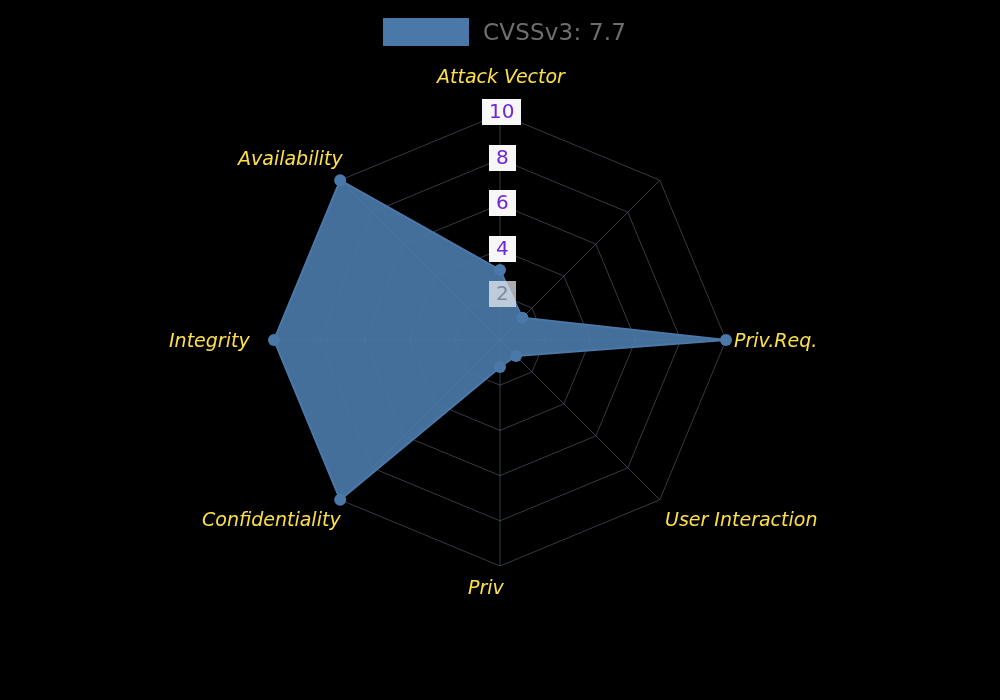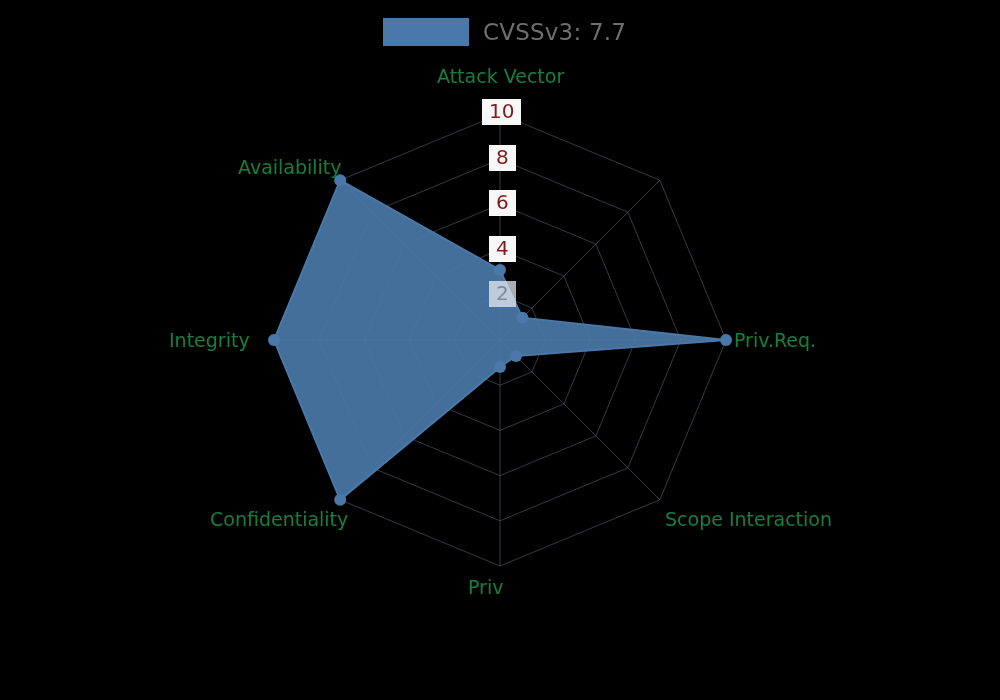--- a/index.html
+++ b/index.html
@@ -23,27 +23,28 @@
   }
   .legend-label{
     font-size:23px;
     color:#6e6e6e;
     letter-spacing:0.2px;
     white-space:nowrap;
   }
   .axis-label{
     position:absolute;
     font-size:19px;
-    color:#15803d;
+    color:#fde047;
     white-space:nowrap;
+    font-style:italic;
   }
   .tick-label{
     position:absolute;
     font-size:20px;
-    color:#7f1d1d;
+    color:#6d28d9;
     background:#f7f7f7;
     padding:1px 7px 2px 7px;
     line-height:1.15;
     white-space:nowrap;
   }
   .tick-label.dim{
     background:rgba(235,238,243,0.72);
     color:#7b8ca0;
   }
   svg.polar{position:absolute;left:0;top:0;}
@@ -84,25 +85,25 @@
         <circle cx="515.98" cy="355.98" r="6" fill="#4a78a8"></circle>
         <circle cx="500.00" cy="367.12" r="6" fill="#4a78a8"></circle>
         <circle cx="340.19" cy="499.81" r="6" fill="#4a78a8"></circle>
         <circle cx="274.00" cy="340.00" r="6" fill="#4a78a8"></circle>
         <circle cx="340.19" cy="180.19" r="6" fill="#4a78a8"></circle>
       </g>
   </svg>
 
   <div class="axis-label" style="left:437px;top:65px;">Attack Vector</div>
   <div class="axis-label" style="left:734px;top:329px;">Priv.Req.</div>
-  <div class="axis-label" style="left:665px;top:508px;">Scope Interaction</div>
+  <div class="axis-label" style="left:665px;top:508px;">User Interaction</div>
   <div class="axis-label" style="left:468px;top:576px;">Priv</div>
-  <div class="axis-label" style="left:202px;top:508px;margin-left:8px;">Confidentiality</div>
+  <div class="axis-label" style="left:202px;top:508px;">Confidentiality</div>
   <div class="axis-label" style="left:169px;top:329px;">Integrity</div>
-  <div class="axis-label" style="left:238px;top:156px;">Availability</div>
+  <div class="axis-label" style="left:238px;top:147px;">Availability</div>
 
   <div class="tick-label" style="left:482px;top:99px;">10</div>
   <div class="tick-label" style="left:489px;top:145px;">8</div>
   <div class="tick-label" style="left:489px;top:190px;">6</div>
   <div class="tick-label" style="left:489px;top:236px;">4</div>
   <div class="tick-label dim" style="left:489px;top:281px;">2</div>
 
 </div>
 
 </body></html>

